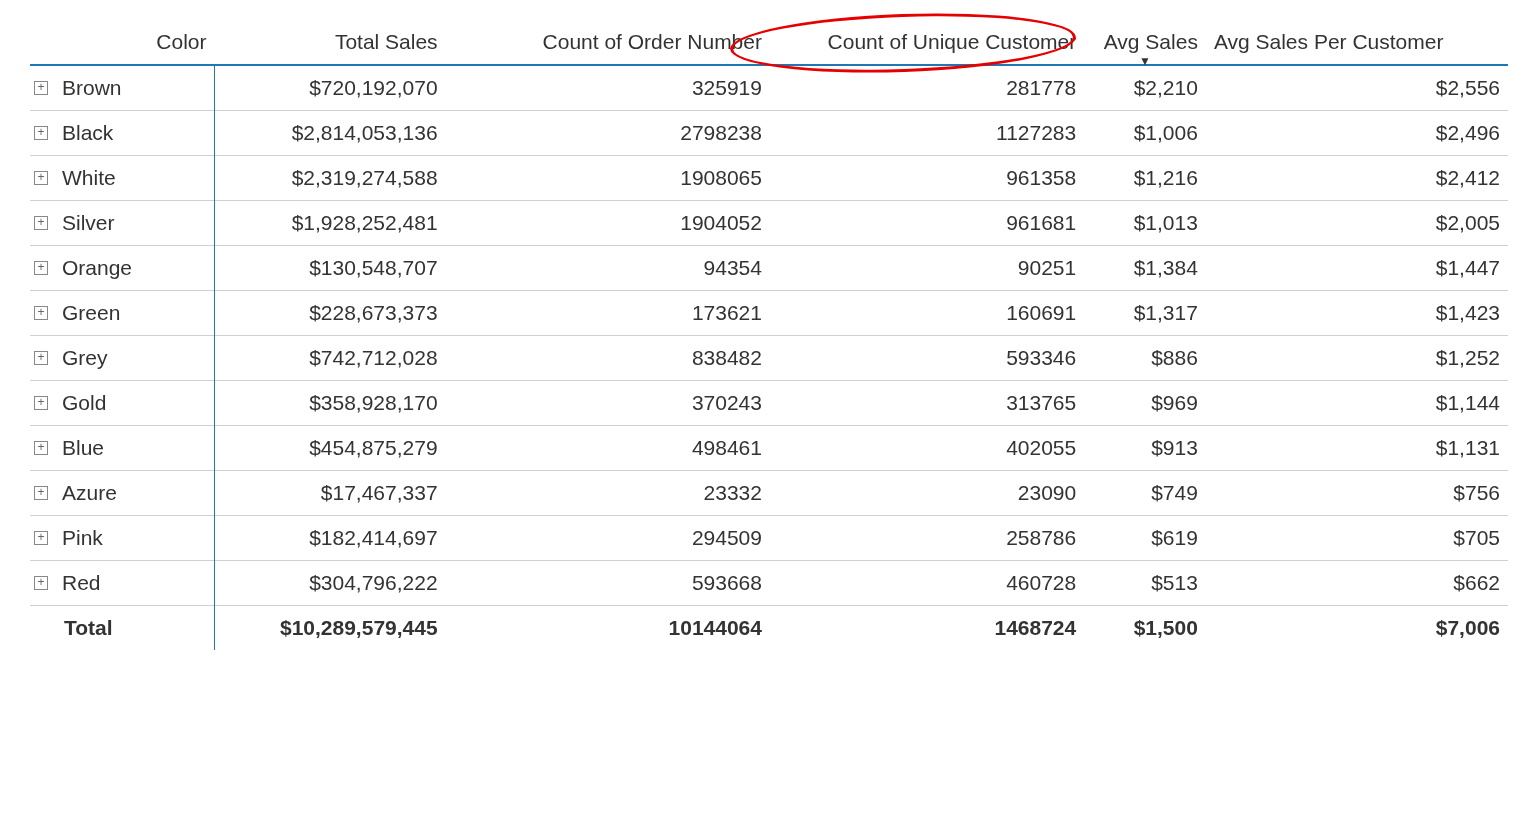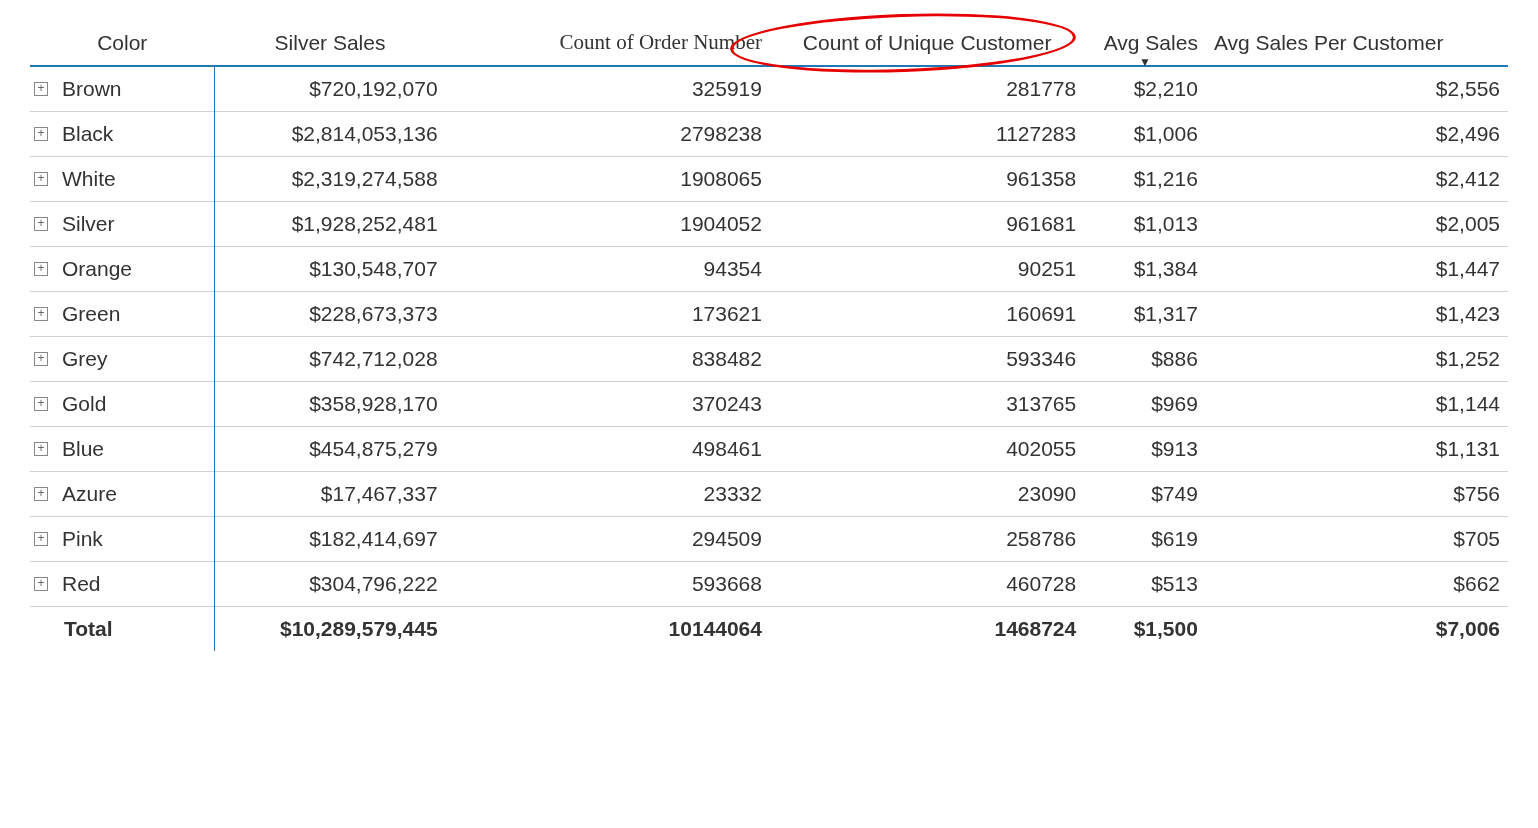--- a/index.html
+++ b/index.html
@@ -18,21 +18,21 @@
     width: 100%;
     table-layout: fixed;
   }
   th, td {
     padding: 10px 8px 10px 8px;
     font-size: 21px;
     font-weight: 400;
     white-space: nowrap;
   }
   thead th {
-    text-align: center;
+    text-align: right;
     border-bottom: 2px solid #1f77b4;
     font-weight: 400;
     color: #333;
     vertical-align: bottom;
     position: relative;
   }
   tbody tr {
     border-bottom: 1px solid #d0d0d0;
     margin-left: 12px;
   }
@@ -98,22 +98,22 @@
         <col class="col-color-head">
         <col class="col-total-sales-head">
         <col class="col-count-order-head">
         <col class="col-count-cust-head">
         <col class="col-avg-sales-head">
         <col class="col-avg-per-cust-head">
       </colgroup>
       <thead>
         <tr>
           <th><span>Color</span></th>
-          <th><span>Silver Sales</span></th>
-          <th style="text-align:right;font-family:Liberation Serif, serif;"><span>Count of Order Number</span></th>
+          <th><span>Total Sales</span></th>
+          <th style="text-align:right;"><span>Count of Order Number</span></th>
           <th style=""><span>Count of Unique Customer</span></th>
           <th style="text-align:right; position:relative;">
             <span>Avg Sales</span>
             <span class="sort-indicator" style="left:50%;bottom:-4px;transform:translateX(-50%);">▼</span>
           </th>
           <th style="text-align:left;"><span>Avg Sales Per Customer</span></th>
         </tr>
       </thead>
       <tbody id="tbody">
 

